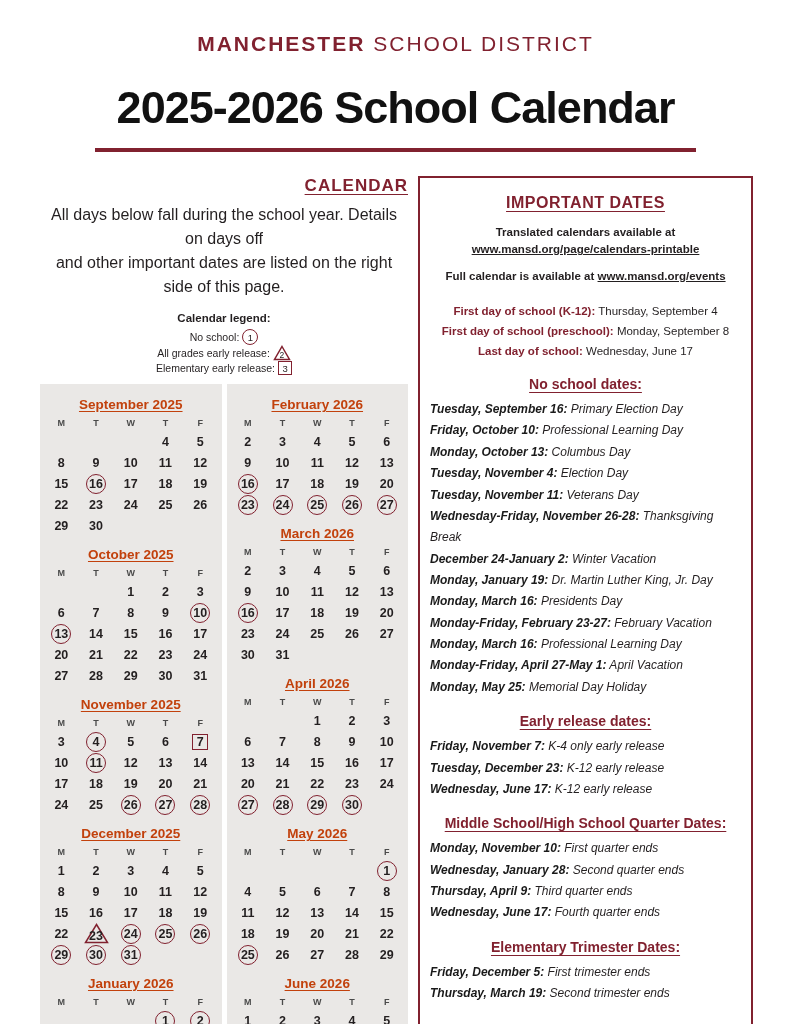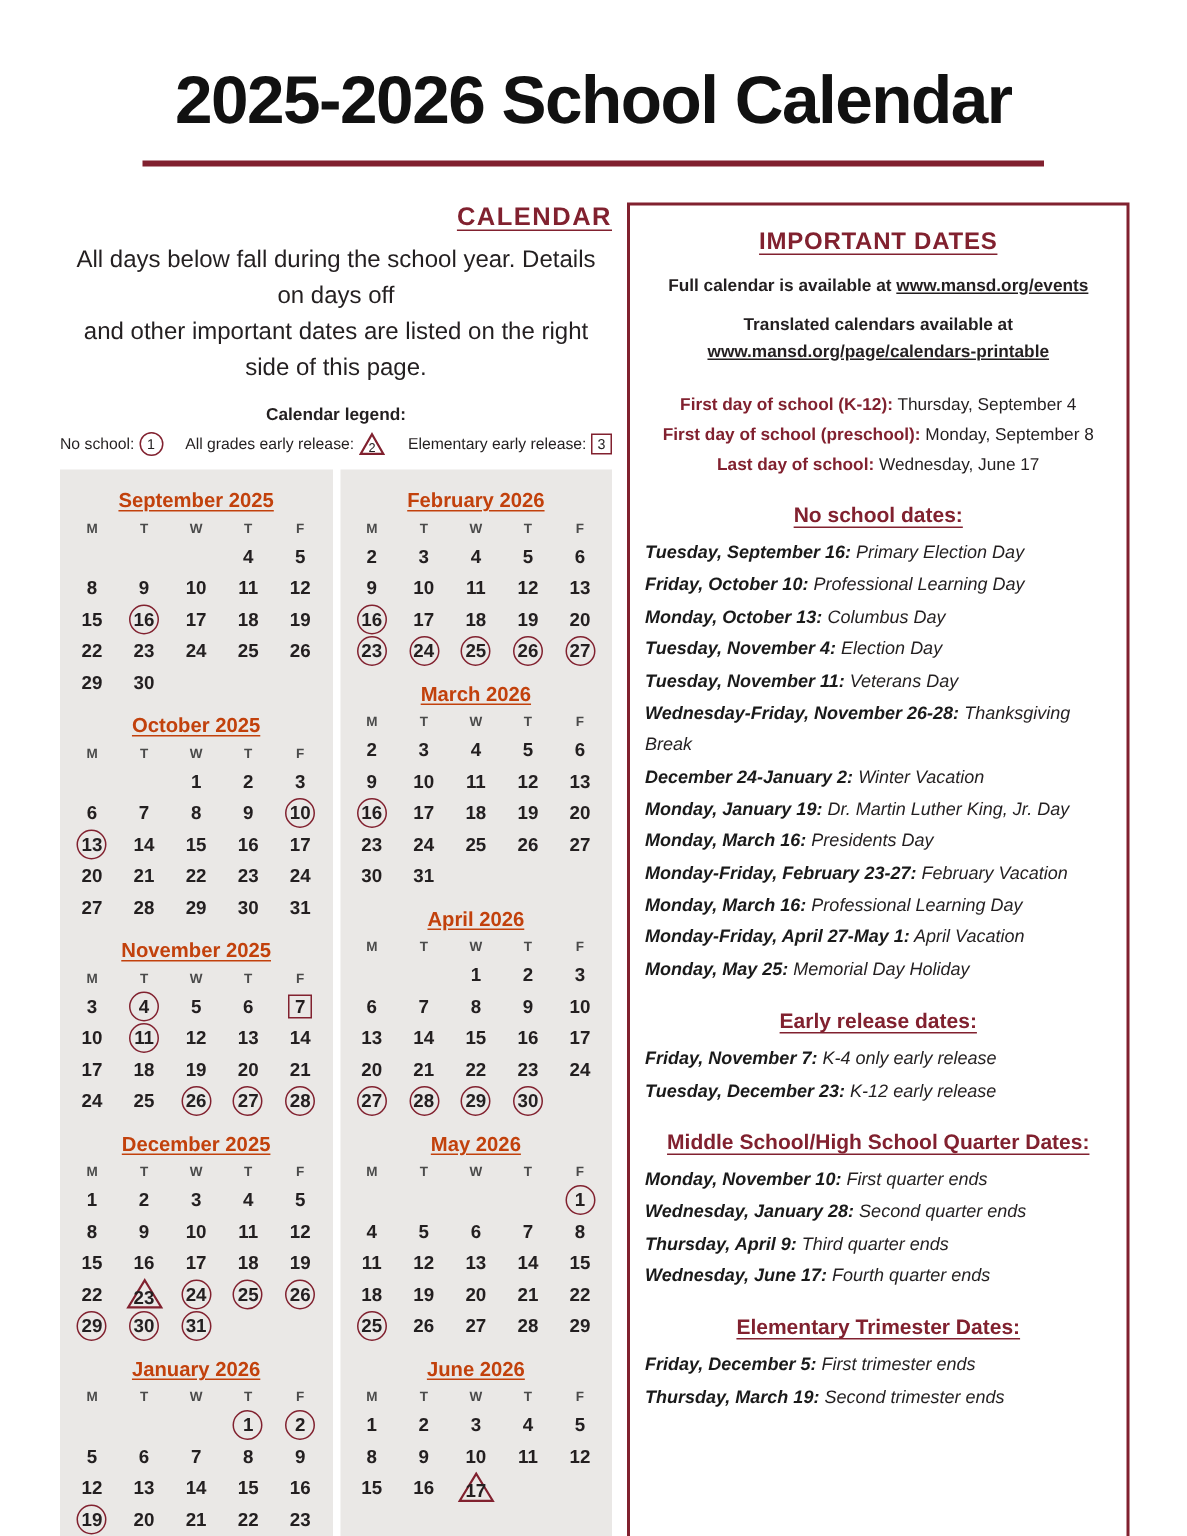--- a/index.html
+++ b/index.html
@@ -6,30 +6,30 @@
   body {
     width: 791px; min-height: 1024px; margin: 0 auto; background: #ffffff;
     font-family: "Liberation Sans", sans-serif; color: #231f20;
   }
   .page { width: 791px; padding-top: 32px; }
   
   .header { text-align: center; }
   .district { font-size: 21px; letter-spacing: 2px; color: #81212F; }
   .district .dbold { font-weight: bold; }
   .district .drest { font-weight: normal; }
-  .page-title { font-size: 45px; font-weight: bold; letter-spacing: -1px; color: #111111; margin: 9px 0 14px; }
+  .page-title { font-size: 45px; font-weight: bold; letter-spacing: -1px; color: #111111; margin: 26px 0 14px; }
   .rule { height: 4px; background: #81212F; width: 601px; margin: 0 auto; }
   
   .content { display: flex; align-items: stretch; gap: 10px; padding: 24px 38px 0 40px; }
   .left-col { width: 368px; flex: none; display: flex; flex-direction: column; }
   
   .cal-heading { color: #81212F; font-size: 17px; font-weight: bold; text-align: right; text-decoration: underline; text-underline-offset: 3px; letter-spacing: 1px; margin-bottom: 7px; }
   .desc { font-size: 16px; line-height: 1.5; text-align: center; margin-bottom: 13px; }
   .legend-title { font-size: 11.5px; font-weight: bold; text-align: center; margin-bottom: 5px; }
-  .legend-row { display: flex; justify-content: space-between; align-items: center; font-size: 10.5px; margin-bottom: 9px; }
+  .legend-row { display: flex; justify-content: space-between; align-items: center; font-size: 10.5px; margin-bottom: 9px; flex-direction: column; }
   .legend-item { display: inline-flex; align-items: center; gap: 3px; }
   
   .months-wrap { display: flex; gap: 5px; flex: 1; }
   .month-col { flex: 1; background: #EAE8E6; padding: 4px 4px 10px; }
   .month { margin-bottom: 11px; }
   .month-title { color: #c2410c; font-size: 13.5px; font-weight: bold; text-align: center; text-decoration: underline; text-underline-offset: 2px; margin: 9px 0 4px; }
   .grid5 { display: grid; grid-template-columns: repeat(5, 1fr); }
   .dow { font-size: 9px; font-weight: bold; color: #4a4a4a; text-align: center; height: 15px; line-height: 15px; }
   .day { height: 21px; display: flex; align-items: center; justify-content: center; font-size: 12.5px; font-weight: 600; position: relative; }
   .mark-circle { width: 20px; height: 20px; border: 1.4px solid #81212F; border-radius: 50%; display: inline-flex; align-items: center; justify-content: center; }
@@ -53,20 +53,24 @@
   .section-heading { color: #81212F; font-size: 14px; font-weight: bold; text-align: center; text-decoration: underline; text-underline-offset: 3px; margin: 15px 0 7px; }
   .imp-item { font-size: 12px; text-align: left; line-height: 1.78; font-style: italic; }
   .imp-item b { font-weight: bold; color: #1a1a1a; }
 </style>
 </head>
 <body>
 
 <div class="page">
 
   <div class="header">
+    <div class="district">
+      <span class="dbold">MANCHESTER</span>
+      <span class="drest">SCHOOL DISTRICT</span>
+    </div>
     <div class="page-title">2025-2026 School Calendar</div>
     <div class="rule"></div>
   </div>
 
   <div class="content">
 
     <div class="left-col">
       <div class="cal-heading">CALENDAR</div>
       <div class="desc">
         <span>All days below fall during the school year. Details on days off</span><br>
@@ -594,25 +598,25 @@
                 <div class="day"></div>
               </div>
             </div>
           </div>
       </div>
     </div>
 
     <div class="imp-box">
       <div class="imp-heading">IMPORTANT DATES</div>
       <div class="imp-line">
-        <span>Full calendar is available at </span><a href="#">www.mansd.org/events</a>
+        <span>Translated calendars available at</span><br>
+        <a href="#">www.mansd.org/page/calendars-printable</a>
       </div>
       <div class="imp-line">
-        <span>Translated calendars available at</span><br>
-        <a href="#">www.mansd.org/page/calendars-printable</a>
+        <span>Full calendar is available at </span><a href="#">www.mansd.org/events</a>
       </div>
       <div class="key-dates">
           <div class="key-date"><span class="kd-label">First day of school (K-12):</span><span> Thursday, September 4</span></div>
           <div class="key-date"><span class="kd-label">First day of school (preschool):</span><span> Monday, September 8</span></div>
           <div class="key-date"><span class="kd-label">Last day of school:</span><span> Wednesday, June 17</span></div>
         </div>
       <div id="imp-sections">
           <div class="section-heading">No school dates:</div>
           <div class="imp-item"><b>Tuesday, September 16:</b><span> Primary Election Day</span></div>
           <div class="imp-item"><b>Friday, October 10:</b><span> Professional Learning Day</span></div>
@@ -623,20 +627,21 @@
           <div class="imp-item"><b>December 24-January 2:</b><span> Winter Vacation</span></div>
           <div class="imp-item"><b>Monday, January 19:</b><span> Dr. Martin Luther King, Jr. Day</span></div>
           <div class="imp-item"><b>Monday, March 16:</b><span> Presidents Day</span></div>
           <div class="imp-item"><b>Monday-Friday, February 23-27:</b><span> February Vacation</span></div>
           <div class="imp-item"><b>Monday, March 16:</b><span> Professional Learning Day</span></div>
           <div class="imp-item"><b>Monday-Friday, April 27-May 1:</b><span> April Vacation</span></div>
           <div class="imp-item"><b>Monday, May 25:</b><span> Memorial Day Holiday</span></div>
           <div class="section-heading">Early release dates:</div>
           <div class="imp-item"><b>Friday, November 7:</b><span> K-4 only early release</span></div>
           <div class="imp-item"><b>Tuesday, December 23:</b><span> K-12 early release</span></div>
+          <div class="imp-item"><b>Wednesday, June 17:</b><span> K-12 early release</span></div>
           <div class="section-heading">Middle School/High School Quarter Dates:</div>
           <div class="imp-item"><b>Monday, November 10:</b><span> First quarter ends</span></div>
           <div class="imp-item"><b>Wednesday, January 28:</b><span> Second quarter ends</span></div>
           <div class="imp-item"><b>Thursday, April 9:</b><span> Third quarter ends</span></div>
           <div class="imp-item"><b>Wednesday, June 17:</b><span> Fourth quarter ends</span></div>
           <div class="section-heading">Elementary Trimester Dates:</div>
           <div class="imp-item"><b>Friday, December 5:</b><span> First trimester ends</span></div>
           <div class="imp-item"><b>Thursday, March 19:</b><span> Second trimester ends</span></div>
         </div>
     </div>

